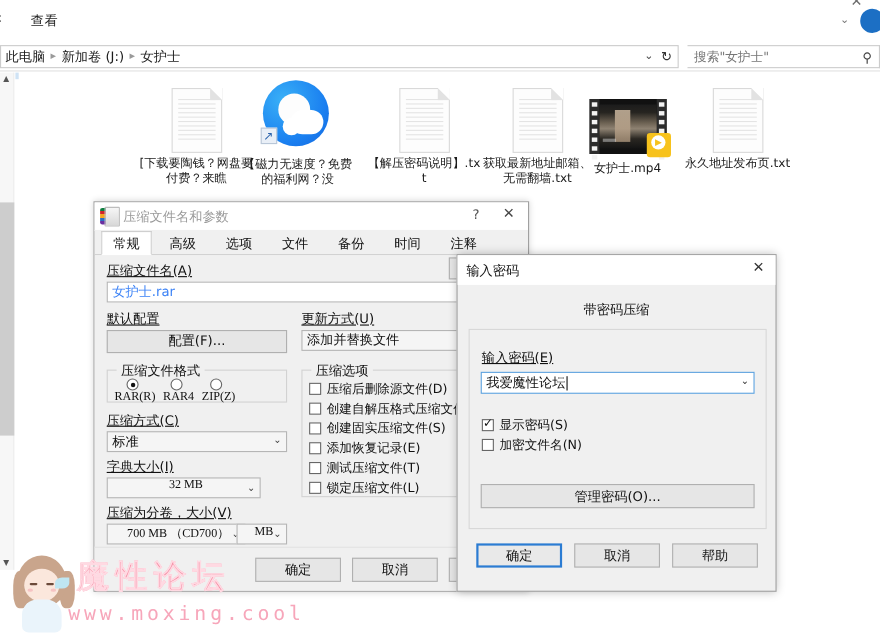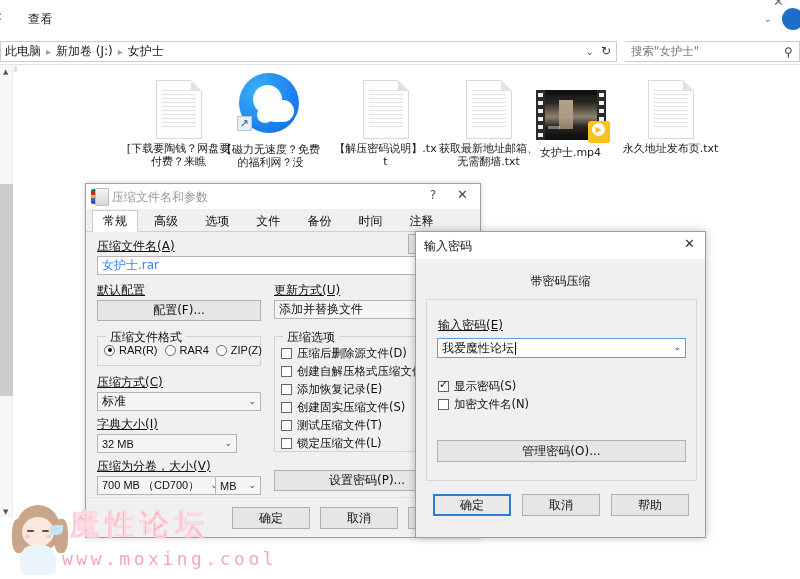--- a/index.html
+++ b/index.html
@@ -220,21 +220,21 @@
     border-radius:50%; background:#111;
   }
   .chk{ display:flex; align-items:center; font-size:11.5px; color:#111; margin-bottom:3px;}
   .chk .bx{
     width:11px;height:11px;border:1px solid #666;background:#fff;margin-right:5px;flex:none;
     position:relative;
   }
   .chk.on .bx:after{
     content:"✓"; position:absolute; left:0px; top:-4px; font-size:11px; color:#111;
   }
-  .mono{ font-family:Liberation Sans, sans-serif; font-size:11px;}
+  .mono{ font-family:Liberation Serif, serif; font-size:11px;flex-direction:column;}
 
   .rar-foot{
     position:absolute; left:0; right:0; bottom:0; height:40px; background:#f0f0f0;
     border-top:1px solid #e3e3e3;
   }
   .rar-foot .btn{ position:absolute; top:9px; width:78px; height:22px; }
 
   
   .pwd{
     position:absolute; left:415px; top:231px; width:291px; height:307px;
@@ -542,38 +542,37 @@
           <span class="chk">
             <span class="bx"></span>
               <span>压缩后删除源文件(D)</span>
           </span>
           <span class="chk">
             <span class="bx"></span>
               <span>创建自解压格式压缩文件(X)</span>
           </span>
           <span class="chk">
             <span class="bx"></span>
-              <span>添加恢复记录(E)</span>
+              <span>创建固实压缩文件(S)</span>
           </span>
           <span class="chk">
             <span class="bx"></span>
-              <span>创建固实压缩文件(S)</span>
+              <span>添加恢复记录(E)</span>
           </span>
           <span class="chk">
             <span class="bx"></span>
               <span>测试压缩文件(T)</span>
           </span>
           <span class="chk">
             <span class="bx"></span>
               <span>锁定压缩文件(L)</span>
           </span>
         </div>
       </div>
 
-      <div class="btn" style="position:absolute;left:188px;top:238px;width:186px;">设置密码(P)...</div>
     </div>
 
     <div class="rar-foot">
       <div class="btn" style="left:146px;">确定</div>
       <div class="btn" style="left:234px;">取消</div>
       <div class="btn" style="left:322px;">帮助</div>
     </div>
   </div>
 
   <div class="pwd">

